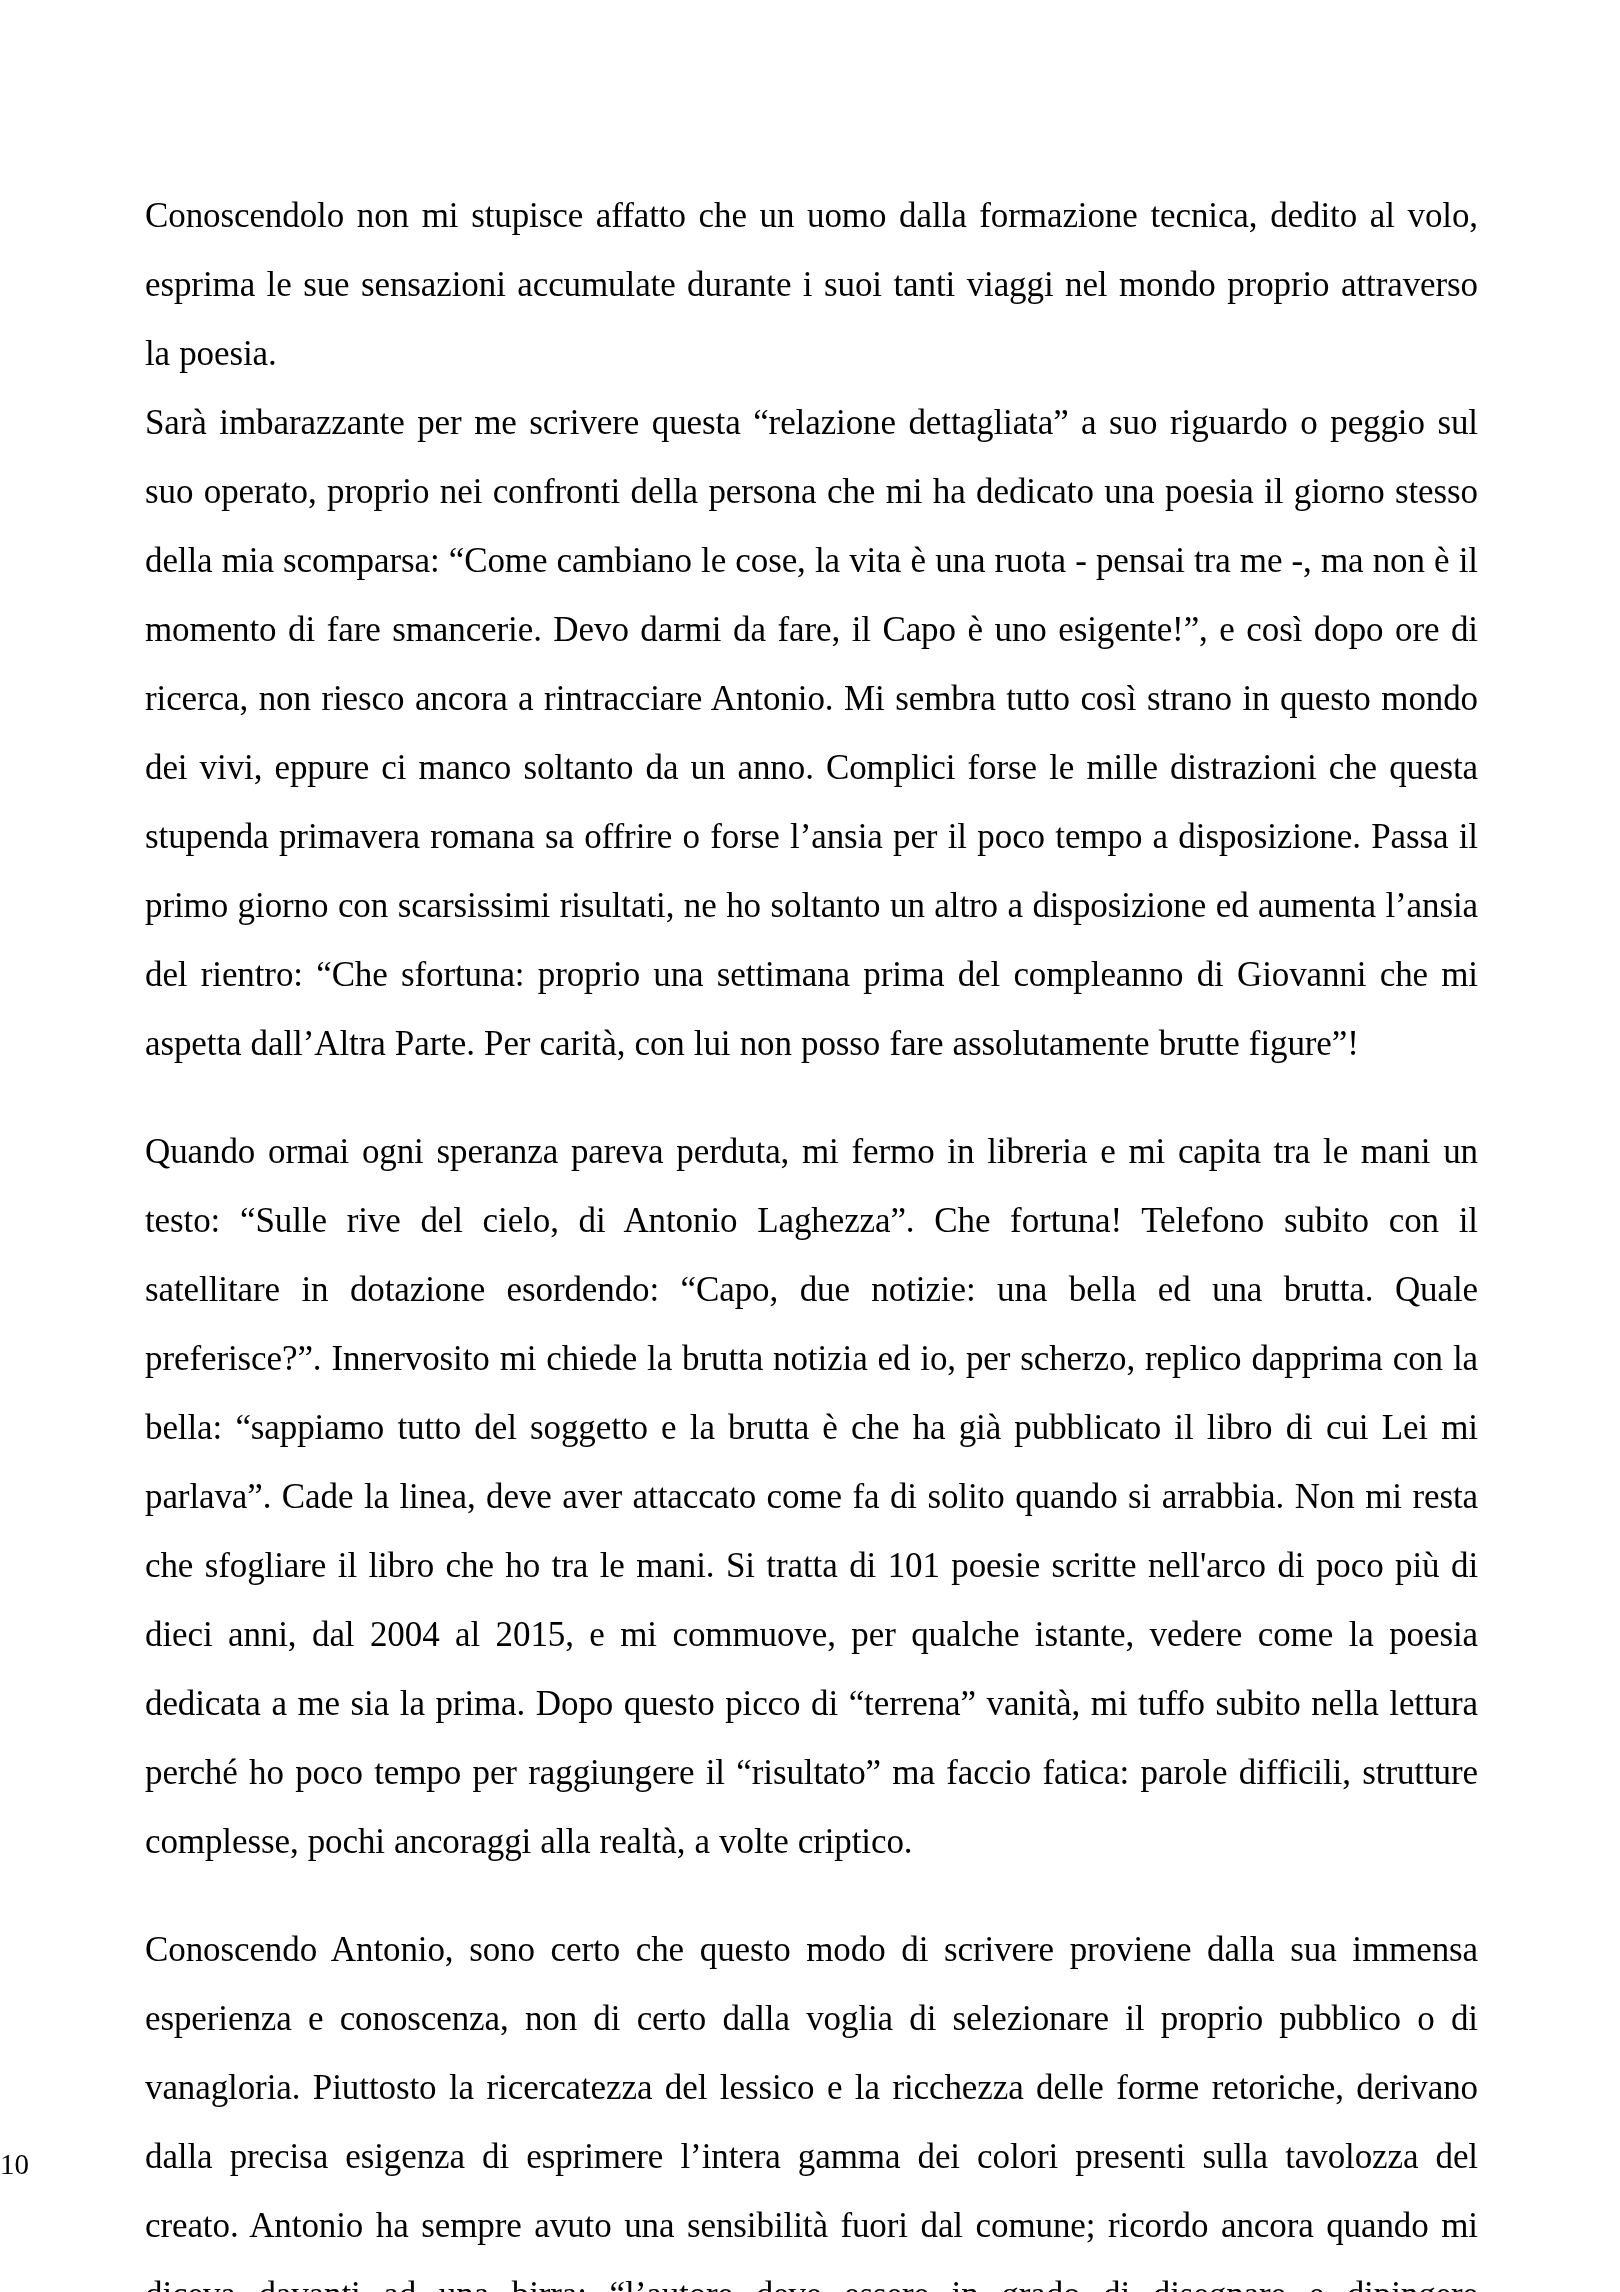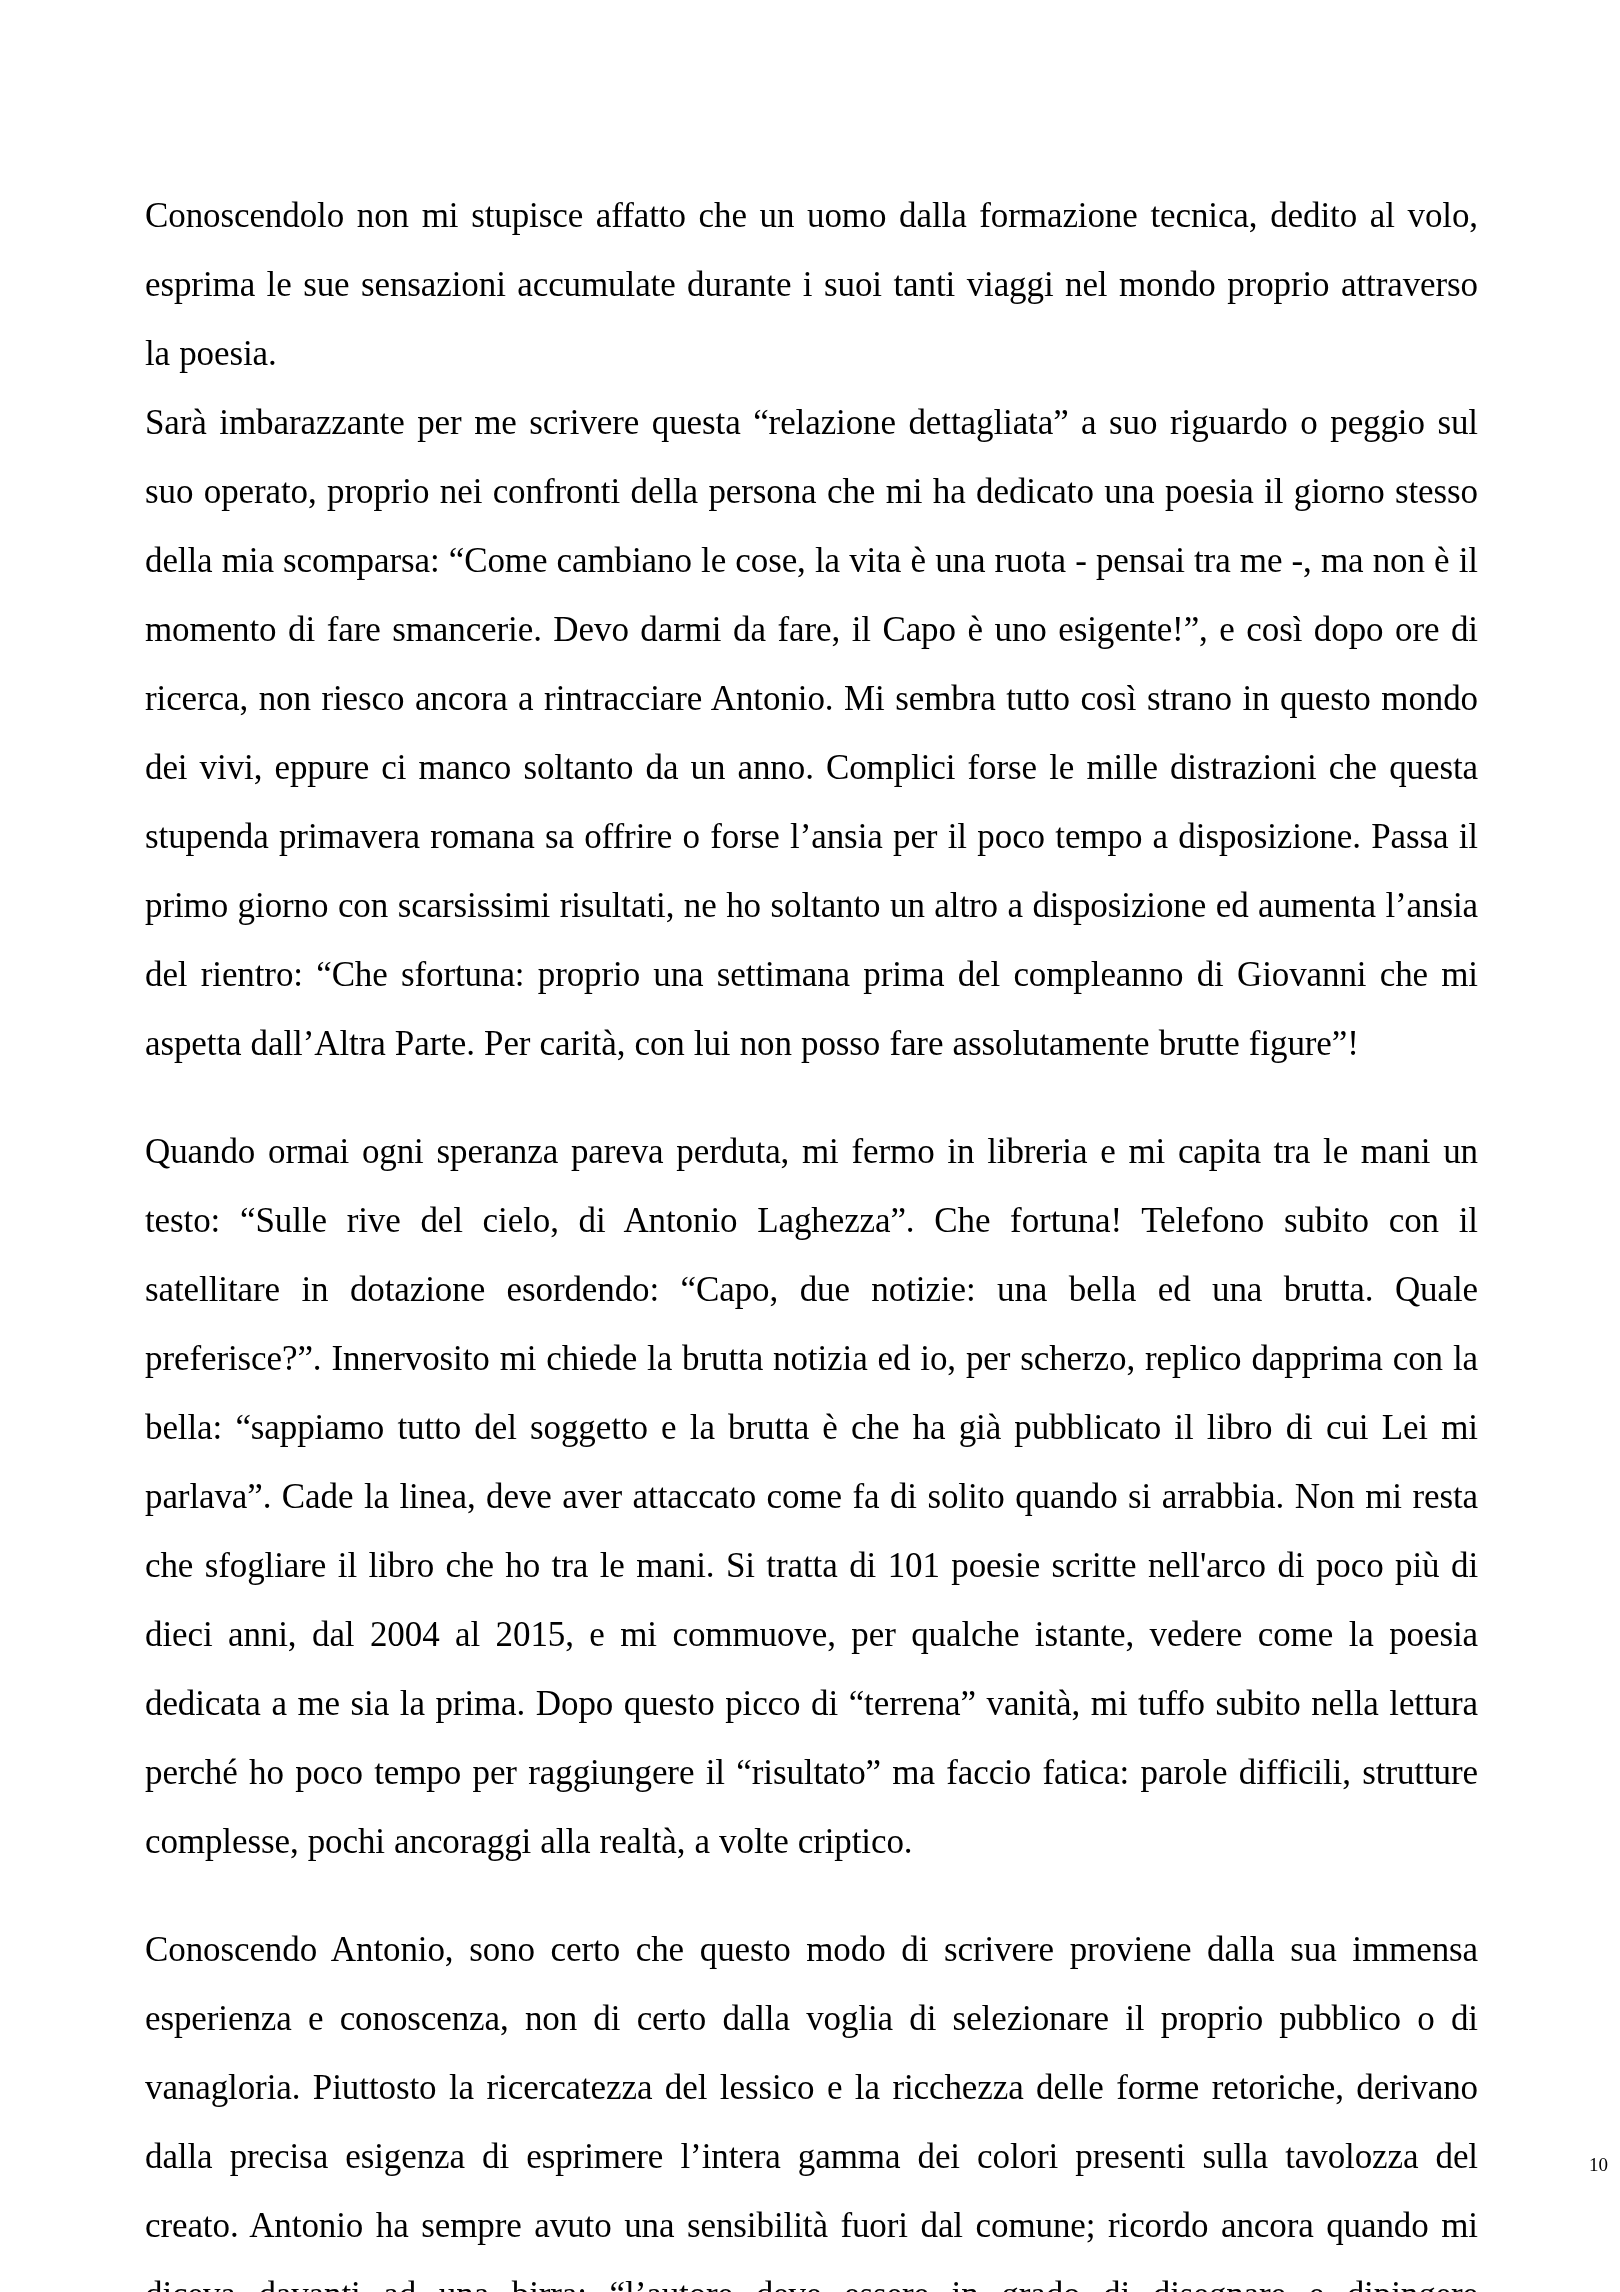--- a/index.html
+++ b/index.html
@@ -40,24 +40,24 @@
     font-stretch: semi-condensed;
   }
   .para + .para { margin-top: 0; }
   .para.gap { margin-top: 39px; }
   .para.gap-sm { margin-top: 0px; font-family: Liberation Serif, serif; }
   .para:last-child { margin-bottom: 0; }
 
   .page-number {
     position: absolute;
     left: 0;
-    right: 12px;
+    right: 0;
     top: 2152px;
-    text-align: right;
-    font-size: 19px;
+    text-align: left;
+    font-size: 29px;
     line-height: 25.5px;
     font-family: "Liberation Serif", "DejaVu Serif", serif;
   }
 </style>
 </head>
 <body>
 
 <div class="page">
 
   <div class="content">

